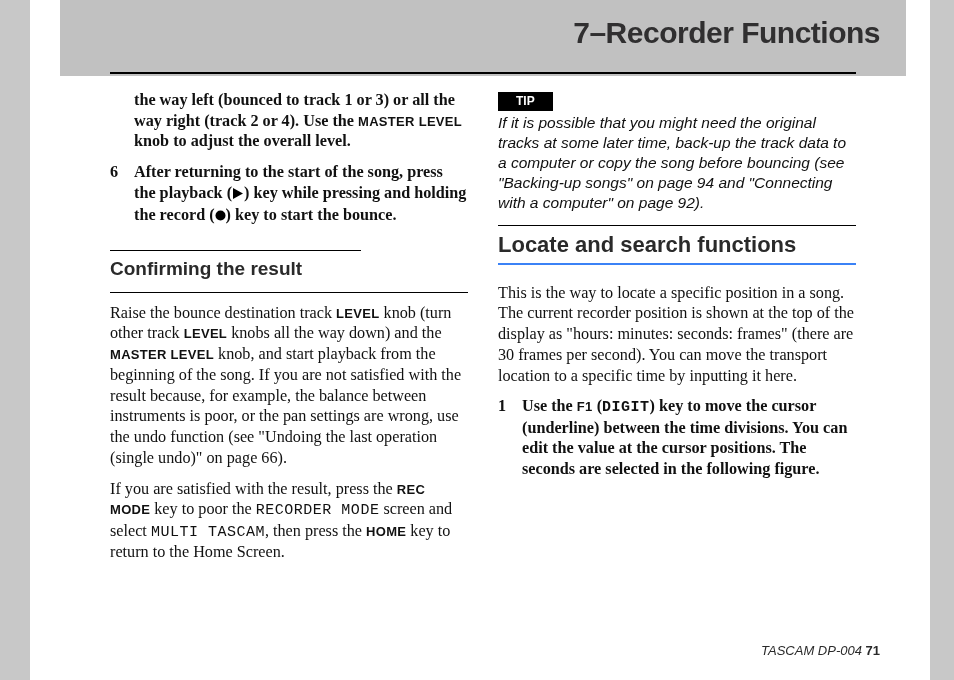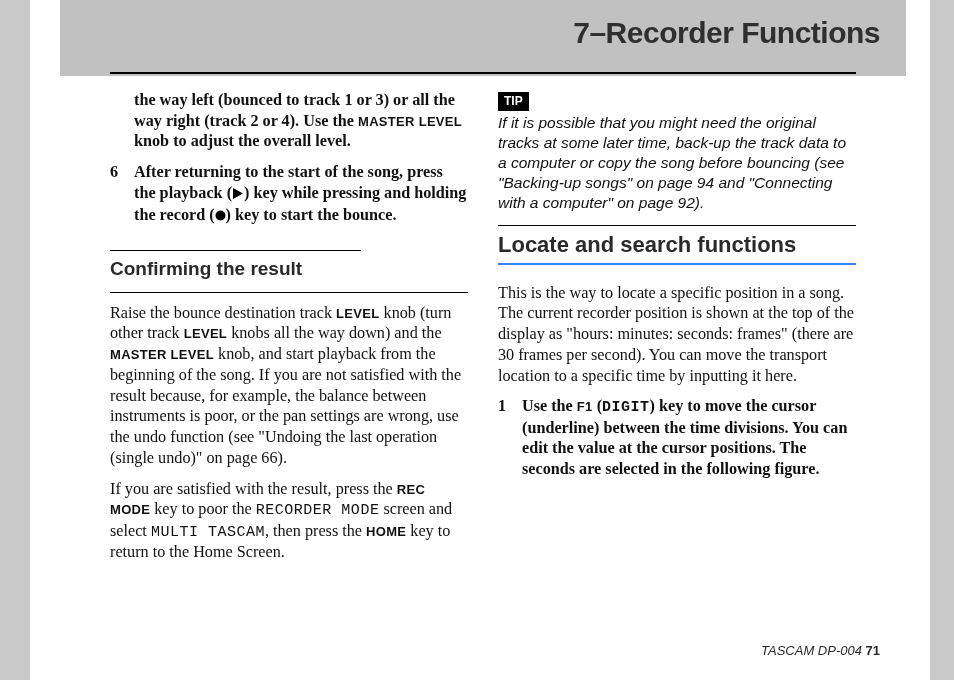--- a/index.html
+++ b/index.html
@@ -88,21 +88,21 @@
     margin-top: 12px;
     margin-bottom: 18px;
   }
   .tip-badge {
     display: inline-block;
     background: #000;
     color: #fff;
     font-family: Arial, sans-serif;
     font-weight: bold;
     font-size: 12px;
-    padding: 2px 6px;
+    padding: 2px 18px;
     margin-bottom: 2px;
   }
   .tip-text {
     font-style: italic;
     font-family: Arial, Helvetica, sans-serif;
     font-size: 15.5px;
     line-height: 1.28;
   }
   .smallcaps {
     font-family: Arial, Helvetica, sans-serif;

